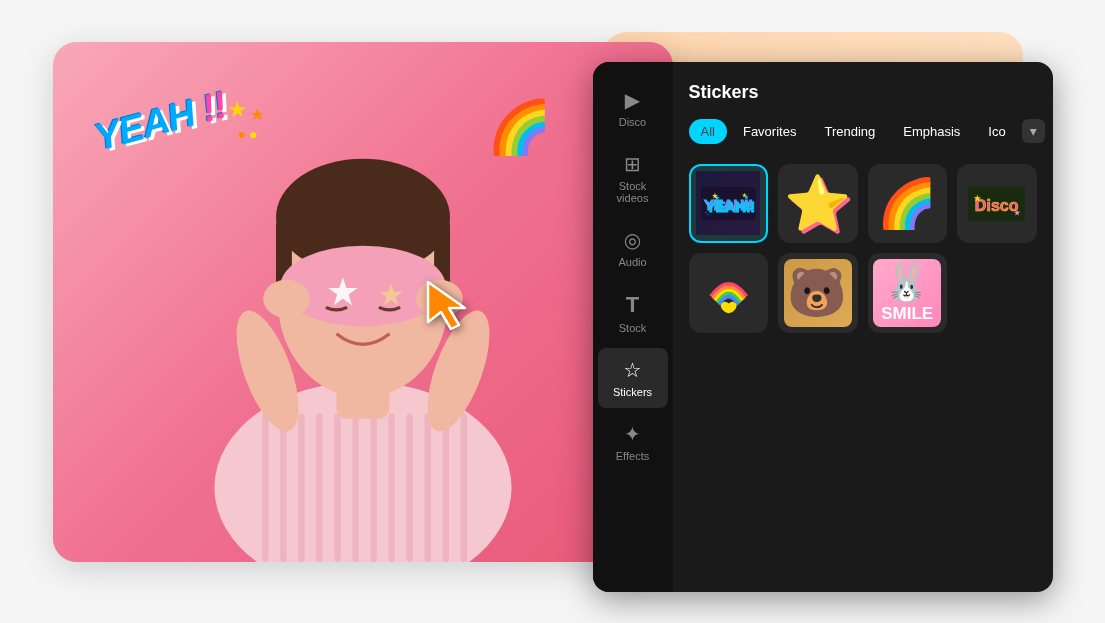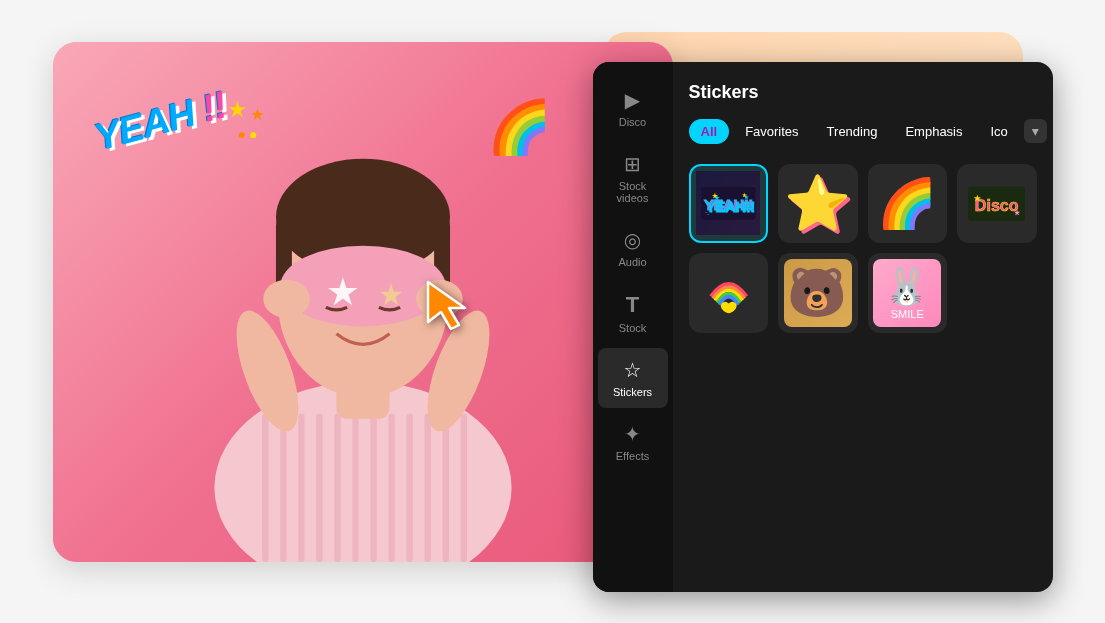--- a/index.html
+++ b/index.html
@@ -196,22 +196,22 @@
       border-radius: 20px;
       font-size: 13px;
       cursor: pointer;
       border: none;
       background: transparent;
       color: #ffffff;
     }
 
     .filter-tab.active {
       background: #00d4ff;
-      color: #a21caf;
-      font-weight: 700;
+      color: #404040;
+      font-weight: 400;
     }
 
     .filter-more {
       margin-left: auto;
       background: #333;
       border: none;
       border-radius: 6px;
       padding: 4px 8px;
       color: #aaa;
       cursor: pointer;
@@ -455,21 +455,21 @@
         </div>
 
         <div class="sticker-cell">
           <div class="sticker-inner" style="font-size:48px; background: linear-gradient(135deg, #cc9944, #ddaa55); border-radius:8px; display:flex; align-items:center; justify-content:center;">🐻</div>
         </div>
 
 
         <div class="sticker-cell">
           <div class="sticker-inner" style="font-size:28px; background: linear-gradient(135deg, #ffaacc, #ff88bb); border-radius:8px; display:flex; align-items:center; justify-content:center; flex-direction:column;">
             <span style="font-size:36px;">🐰</span>
-            <span style="font-size:11px; color:#fff; font-weight:normal; font-family:Impact,sans-serif;">SMILE</span>
+            <span style="font-size:17px; color:#fff; font-weight:bold; font-family:Impact,sans-serif;">SMILE</span>
           </div>
         </div>
 
       </div>
 
     </div>
 
   </div>
 
   <div class="cursor-arrow" style="position: absolute; left: 370px; top: 255px; z-index: 10; pointer-events: none;">

